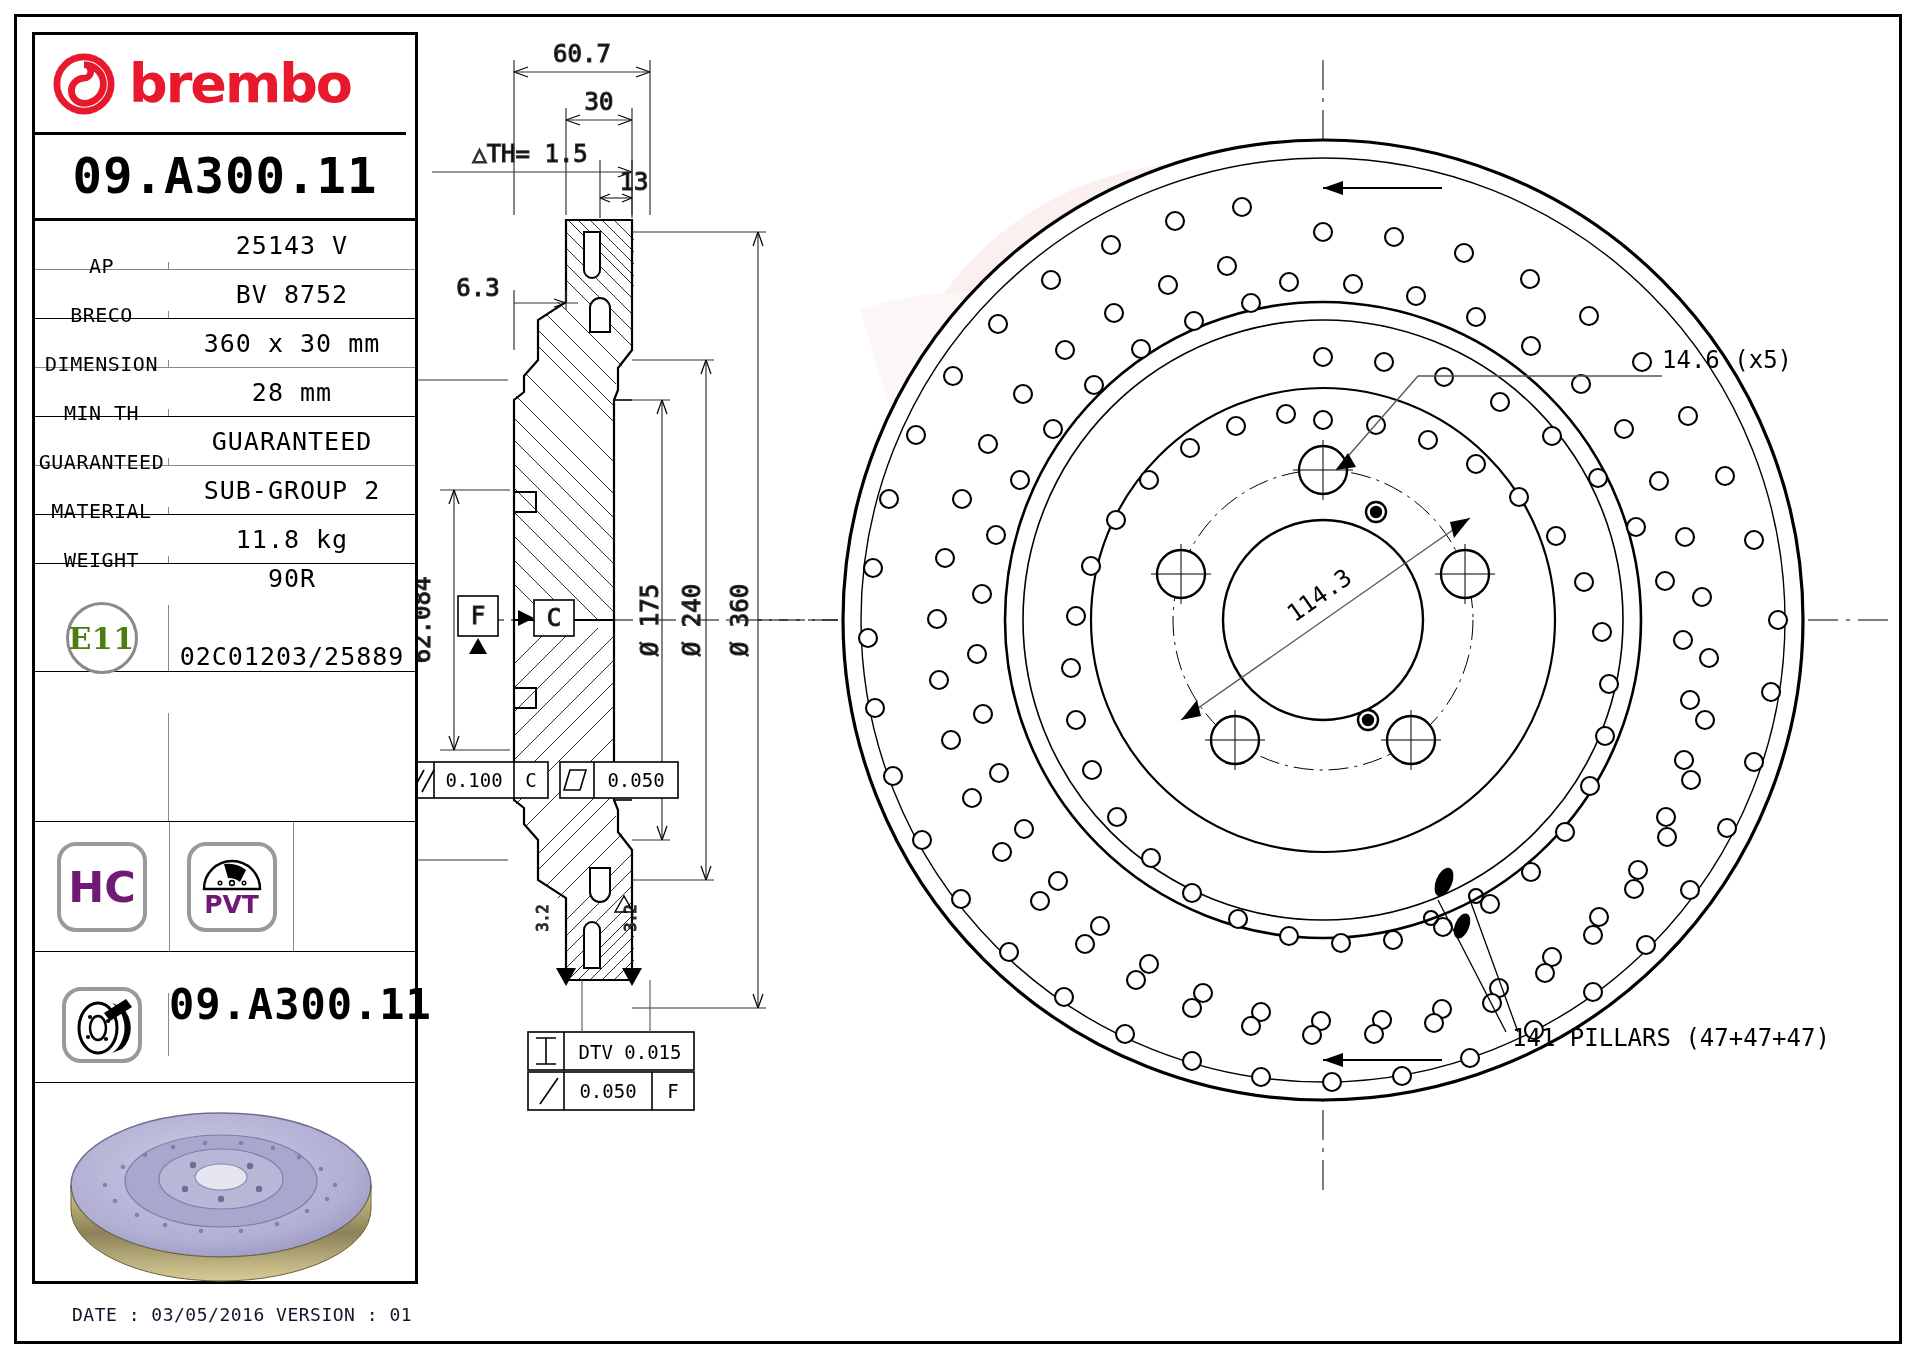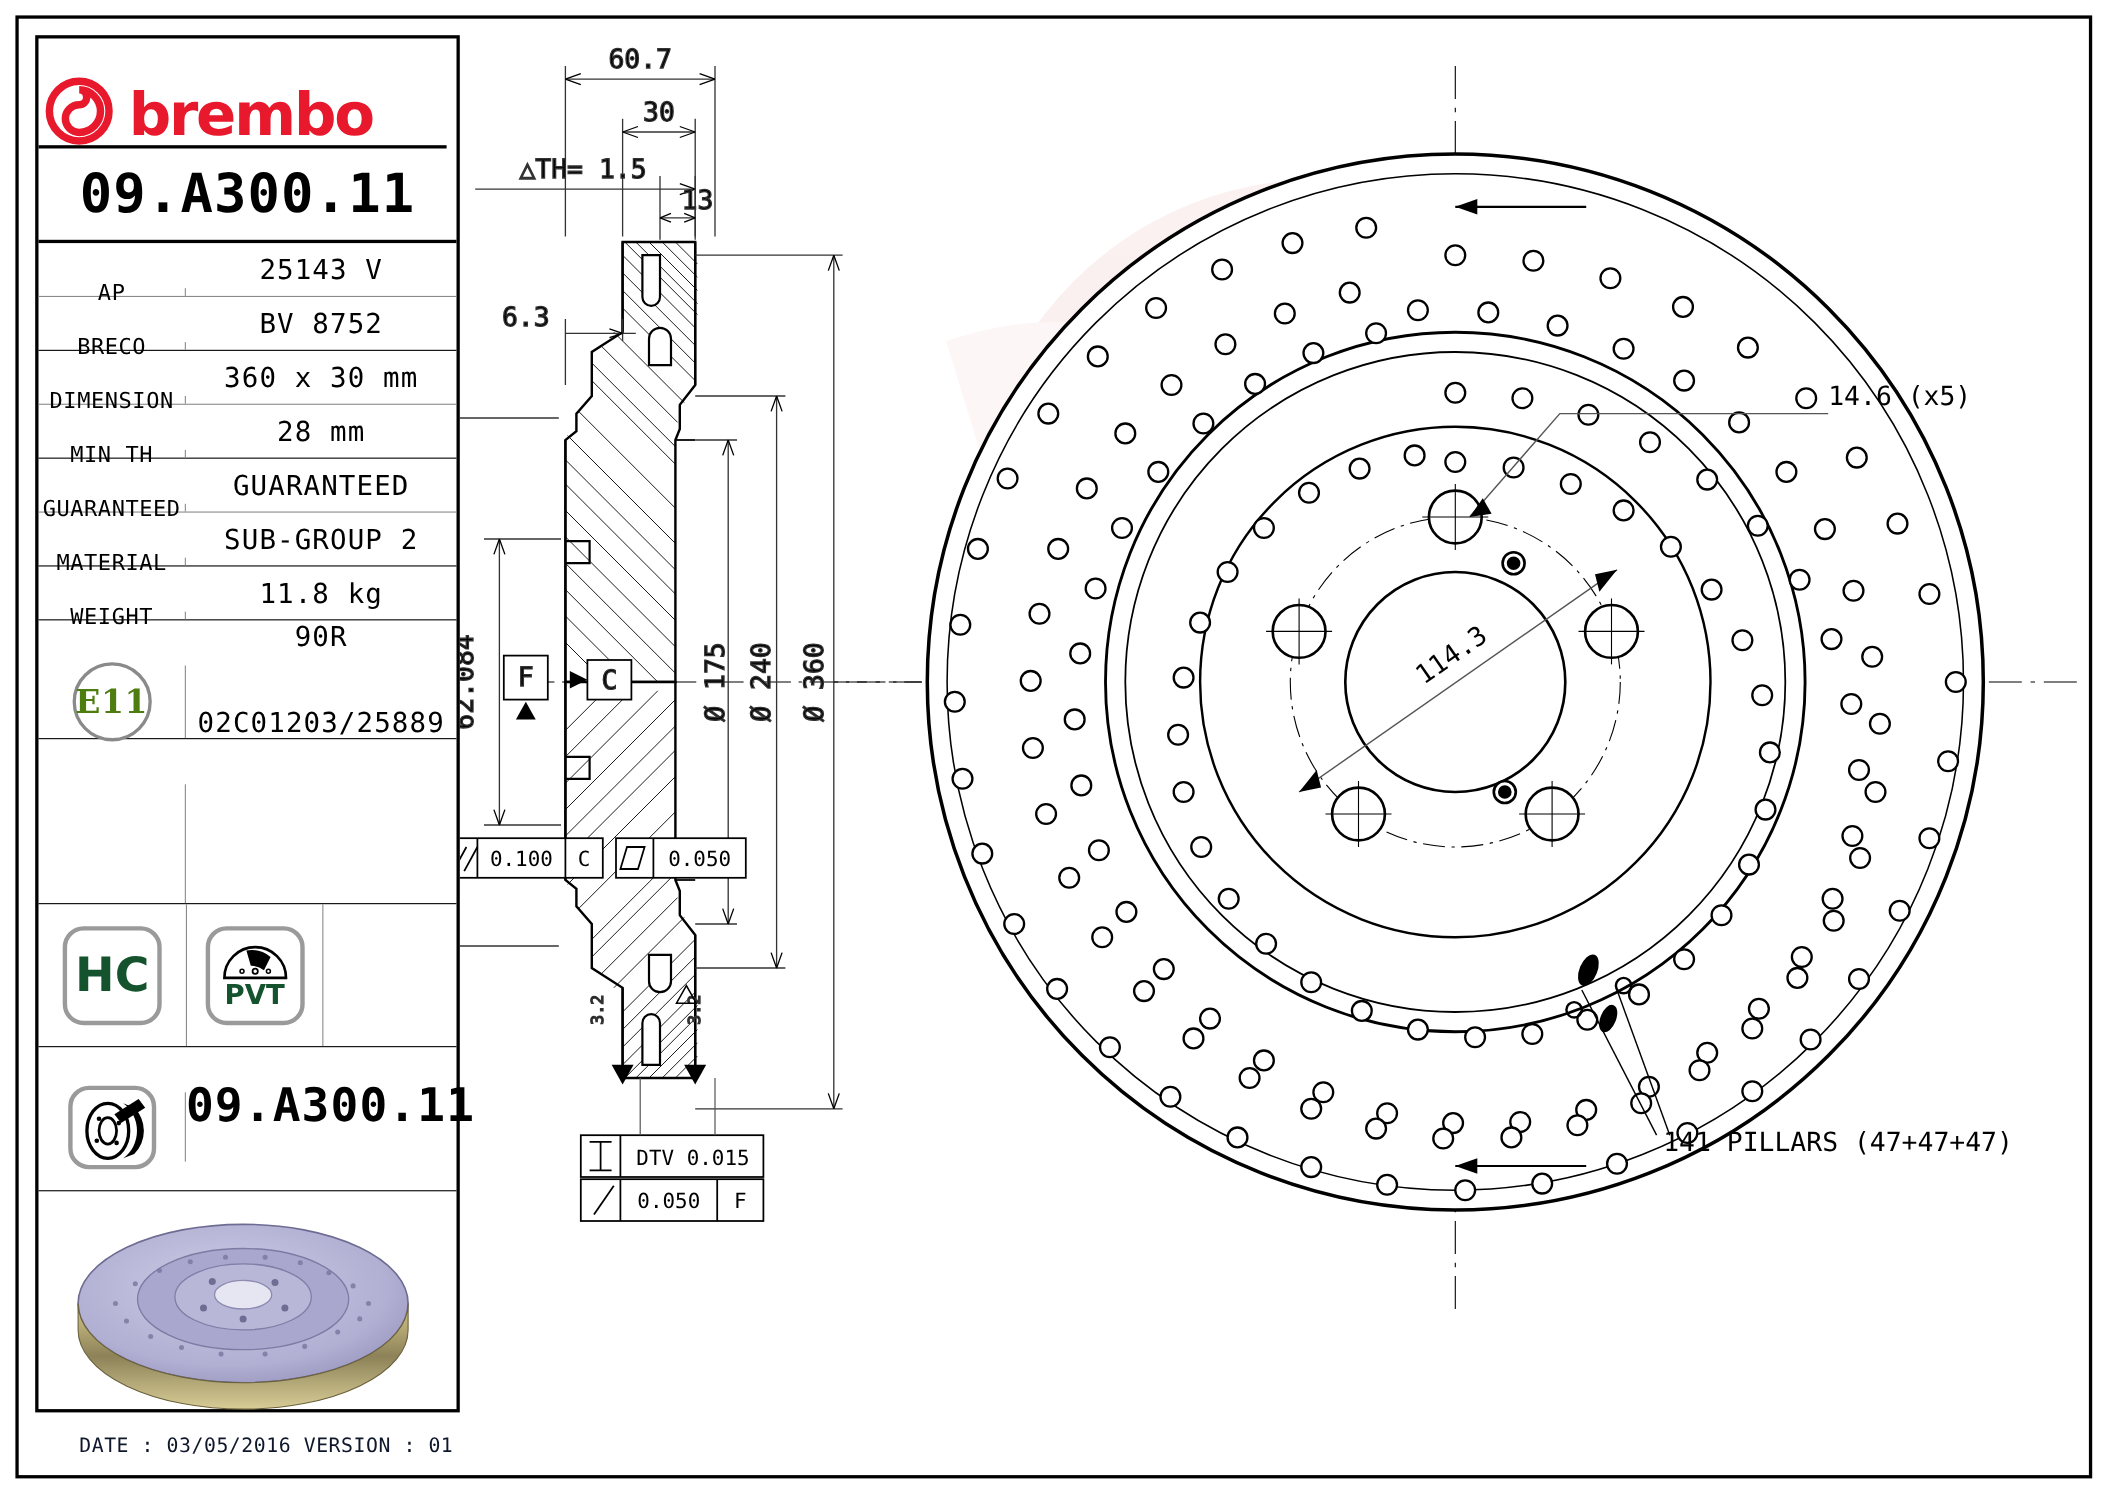--- a/index.html
+++ b/index.html
@@ -30,21 +30,21 @@
     position:absolute;left:32px;top:32px;width:386px;height:1262px;
     z-index:5;
   }
   .tb-outer{
     position:absolute;left:0;top:0;width:386px;height:1252px;
     border:3px solid #000;box-sizing:border-box;background:#fff;
   }
   .tb-logo{
     position:absolute;left:0;top:0;width:371px;height:100px;
     border-bottom:3px solid #000;box-sizing:border-box;
-    display:flex;align-items:flex-end;padding-left:6px;
+    display:flex;align-items:center;padding-left:18px;
   }
   .logo-mark{width:62px;height:62px;flex:0 0 auto;}
   .logo-word{
     margin-left:14px;color:#e8192c;font-size:54px;font-weight:bold;
     font-family:"DejaVu Sans","Liberation Sans",sans-serif;
     letter-spacing:-2px;line-height:1;
   }
   .tb-partno{
     position:absolute;left:0;top:100px;width:380px;height:86px;
     border-bottom:3px solid #000;box-sizing:border-box;
@@ -83,21 +83,21 @@
   }
   .ic-cell2{
     width:123px;flex:0 0 123px;border-right:1px solid #8a8a8a;
     display:flex;align-items:center;justify-content:center;
   }
   .ic-cell3{flex:1;}
   .badge-sq{
     width:82px;height:82px;border:4px solid #9a9a9a;border-radius:19px;
     display:flex;align-items:center;justify-content:center;
     font-family:"DejaVu Sans","Liberation Sans",sans-serif;
-    font-weight:bold;font-size:43px;color:#14532d;background:#fff;
+    font-weight:bold;font-size:43px;color:#701a75;background:#fff;
   }
   .badge-sq.pvt{flex-direction:column;}
   .tb-row.partbtm{height:104px;border-bottom:none;}
   .pn-big{font-size:42px;font-weight:bold;letter-spacing:1px;}
   .tb-photo{
     position:absolute;left:0;top:1047px;width:380px;height:202px;
     border-top:1.5px solid #000;box-sizing:border-box;
     display:flex;align-items:center;justify-content:center;overflow:hidden;
   }
   .tb-date{

